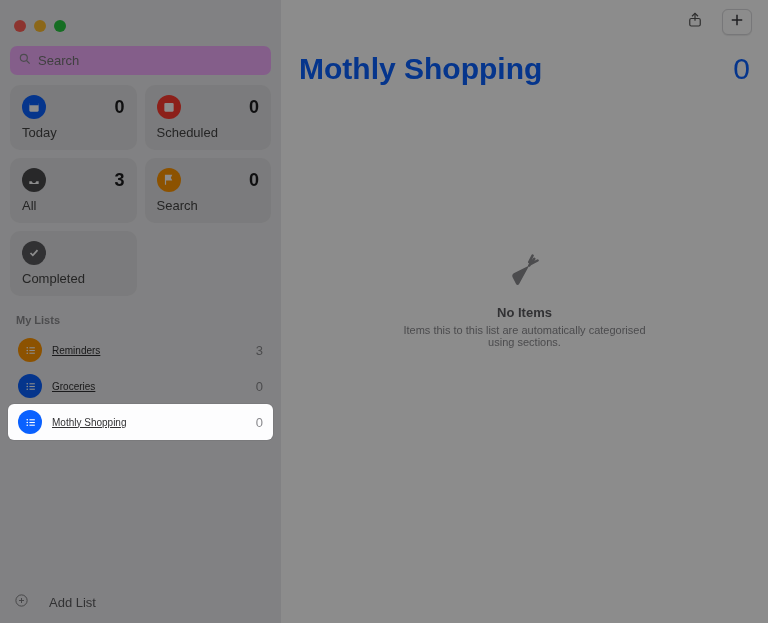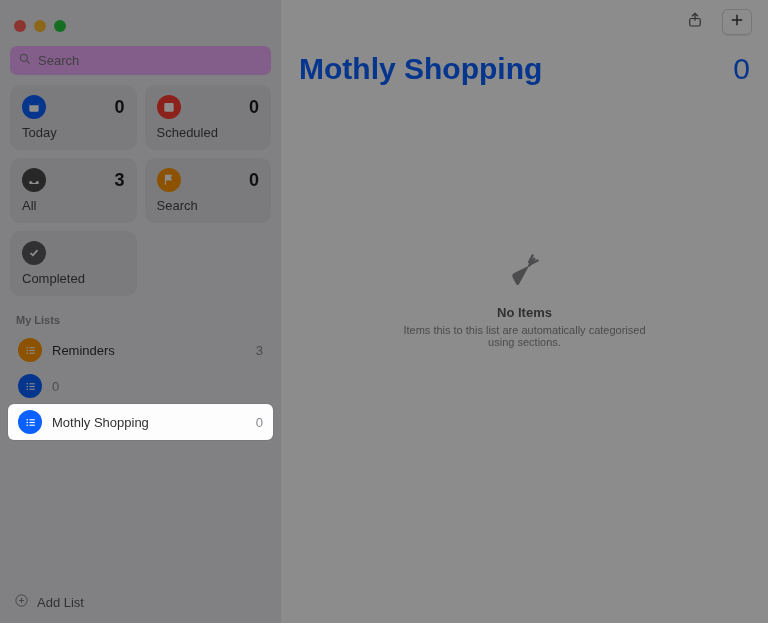--- a/index.html
+++ b/index.html
@@ -86,26 +86,26 @@
   }
   .list-row.selected {
     background: #fdfdfe;
   }
   .list-icon {
     width: 24px; height: 24px; border-radius: 50%;
     display: flex; align-items: center; justify-content: center;
     margin-right: 10px;
   }
   .list-icon svg { width: 13px; height: 13px; fill: #fff; }
-  .list-name { flex: 1; font-size: 13px; color: #313133; }
+  .list-name { flex: 1; font-size: 10px; color: #313133; text-decoration: underline; }
   .list-count { font-size: 13px; color: #8a8a8e; }
   .add-list {
     position: absolute;
     bottom: 12px; left: 14px;
-    display: flex; align-items: center; gap: 8px;
+    display: flex; align-items: center; gap: 20px;
     color: #5a5a5e; font-size: 13px;
   }
   .add-list svg { width: 15px; height: 15px; stroke: #7a7a7e; fill: none; stroke-width: 1.5; }
 
   
   .main {
     flex: 1;
     background: #ffffff;
     display: flex;
     flex-direction: column;
@@ -272,20 +272,21 @@
       <div class="list-icon" style="background:#0a61ff">
         <svg viewBox="0 0 24 24">
             <circle cx="6" cy="7" r="1.5"></circle>
             <rect x="10" y="6" width="10" height="2"></rect>
             <circle cx="6" cy="12" r="1.5"></circle>
             <rect x="10" y="11" width="10" height="2"></rect>
             <circle cx="6" cy="17" r="1.5"></circle>
             <rect x="10" y="16" width="10" height="2"></rect>
           </svg>
       </div>
+      <div class="list-name">Groceries</div>
       <div class="list-count">0</div>
     </div>
     <div class="list-row selected">
       <div class="list-icon" style="background:#0a61ff">
         <svg viewBox="0 0 24 24">
             <circle cx="6" cy="7" r="1.5"></circle>
             <rect x="10" y="6" width="10" height="2"></rect>
             <circle cx="6" cy="12" r="1.5"></circle>
             <rect x="10" y="11" width="10" height="2"></rect>
             <circle cx="6" cy="17" r="1.5"></circle>

